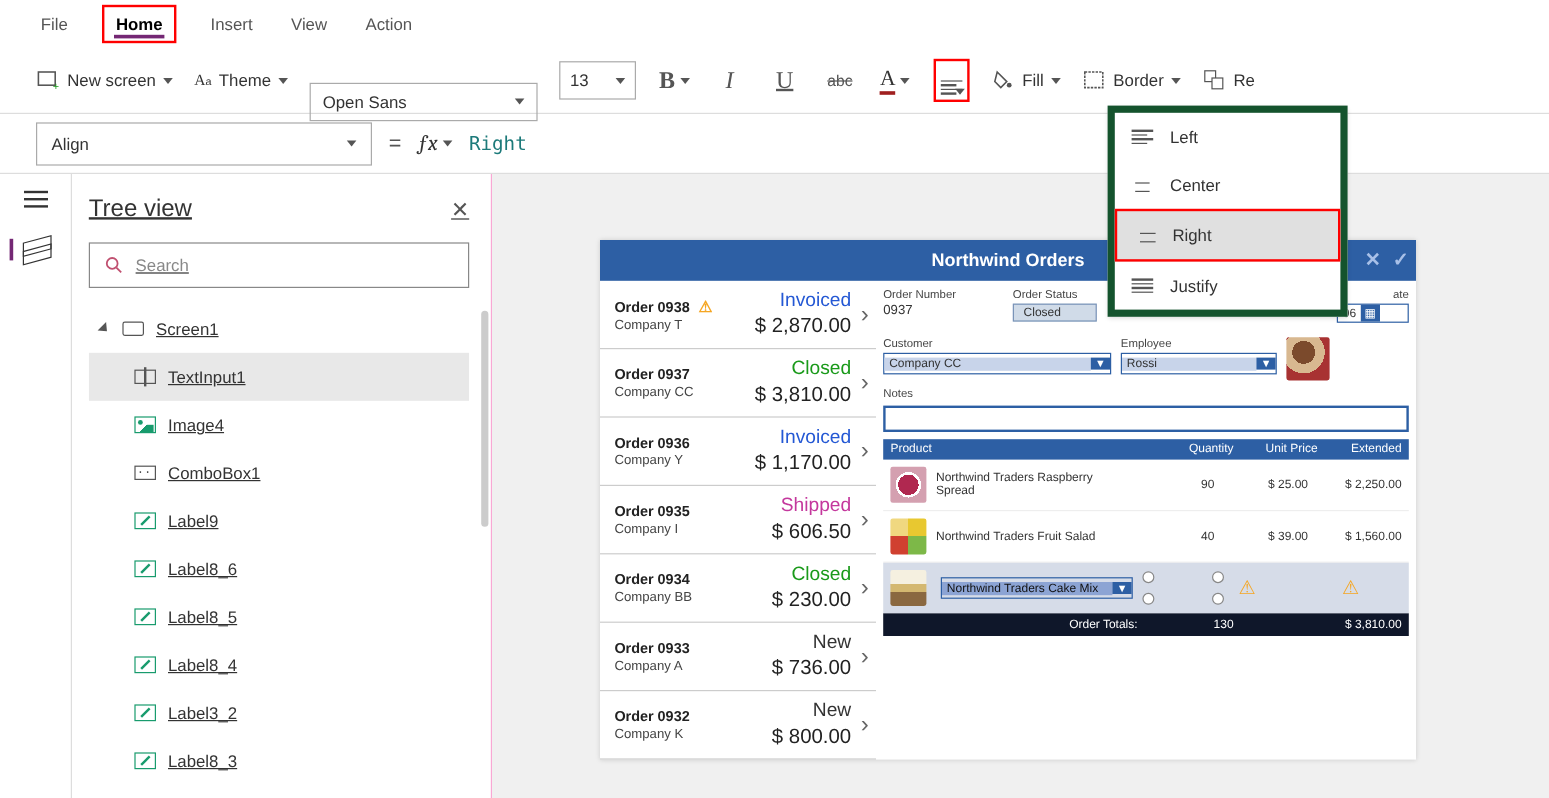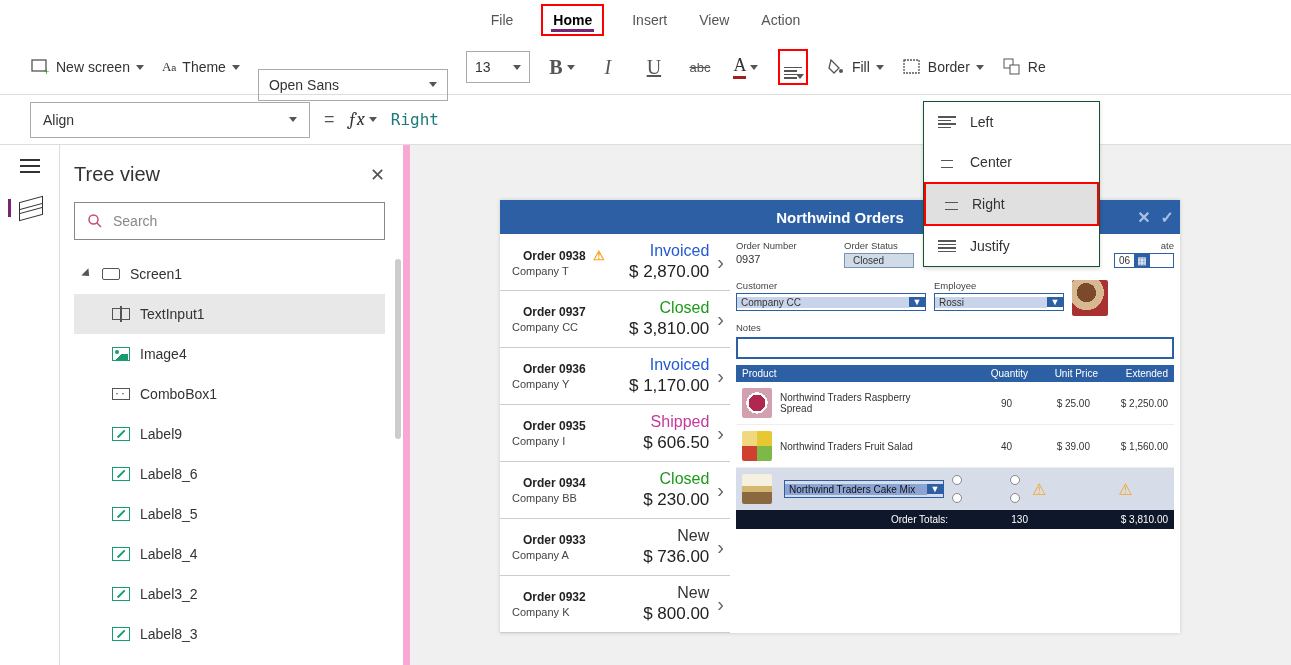--- a/index.html
+++ b/index.html
@@ -1,32 +1,32 @@
 <!DOCTYPE html>
 <html><head>
 <meta charset="utf-8">
 <style>
 * { margin: 0; padding: 0; box-sizing: border-box; font-family: "Segoe UI", Arial, sans-serif; }
 body { width: 1291px; height: 665px; background: #fff; overflow: hidden; font-size: 14px; color: #333; }
 
 
-.menu-bar { height: 40px; display: flex; align-items: center; padding: 0 30px; gap: 24px; color: #555; justify-content: center; }
+.menu-bar { height: 40px; display: flex; align-items: center; padding: 0 30px; gap: 24px; color: #555; }
 .menu-item { cursor: pointer; padding: 4px 4px; }
 .menu-item.active { color: #000; font-weight: 600; border-bottom: 3px solid #742774; border: 2px solid red; padding: 6px 10px; position: relative; }
 .menu-item.active::after { content:''; position:absolute; left: 8px; right: 8px; bottom: 2px; height: 3px; background: #742774; }
 
 
 .ribbon { height: 55px; display: flex; align-items: center; padding: 0 30px; gap: 18px; border-bottom: 1px solid #ddd; }
 .ribbon-btn { display: flex; align-items: center; gap:6px; cursor: pointer; }
 .font-select { width: 190px; height: 32px; border: 1px solid #aaa; padding: 0 10px; display: flex; align-items: center; justify-content: space-between; margin-top: 35px; }
 .size-select { width: 64px; height: 32px; border: 1px solid #aaa; padding: 0 8px; display: flex; align-items: center; justify-content: space-between; }
 .icon-btn { width: 28px; height: 28px; display: flex; align-items: center; justify-content: center; cursor: pointer; }
 .format-icon { font-family: Georgia, serif; font-size: 20px; color: #555; }
 .align-highlight { border: 2px solid red; padding: 4px; position: relative; }
-.align-dropdown { position: absolute; top: 101px; left: 923px; width: 177px; background: #fff; border: 1px solid #14532d; box-shadow: 0 2px 4px rgba(0,0,0,.15); z-index: 100; }
+.align-dropdown { position: absolute; top: 88px; left: 923px; width: 200px; background: #fff; border: 6px solid #14532d; box-shadow: 0 2px 4px rgba(0,0,0,.15); z-index: 100; }
 .align-dropdown-item { display:flex; align-items:center; gap: 14px; padding: 12px 14px; cursor: pointer; }
 .align-dropdown-item.selected { background: #e0e0e0; border: 2px solid red; }
 .align-lines { display:inline-flex; flex-direction:column; gap:2px; width: 18px;}
 .align-lines span { height:1.5px; background:#555; }
 
 
 .formula-row { height: 50px; display:flex; align-items:center; padding: 0 30px; gap: 14px; border-bottom: 1px solid #ddd;}
 .prop-select { width: 280px; height: 36px; border: 1px solid #aaa; display:flex; align-items:center; justify-content:space-between; padding: 0 12px;}
 .fx-label { font-style: italic; font-family: Cambria, serif; font-size: 18px; color:#333; display:flex; align-items:center; gap:4px; }
 .formula-text { font-family: Consolas, monospace; color: #1c7a7a; font-size: 16px; }
@@ -38,21 +38,21 @@
 .rail { width: 60px; border-right: 1px solid #ddd; display:flex; flex-direction:column; align-items:center; padding-top: 14px; gap: 26px;}
 .hamburger { display:flex; flex-direction:column; gap:4px;}
 .hamburger span { width:20px; height:2px; background:#333; }
 .layers-icon { width: 22px; height: 18px; position:relative;}
 .layers-icon::before, .layers-icon::after { content:''; position:absolute; left:0; width:22px; height:10px; border:1.5px solid #333; transform: skewY(-15deg); }
 .layers-icon::before { top: 0; }
 .layers-icon::after { top: 7px; }
 .rail-active { border-left: 3px solid #742774; padding-left: 8px; margin-left: -11px;}
 
 
-.tree-panel { width: 350px; border-right: 7px solid #f9a8d4; padding: 18px 18px 0 14px; position:relative;}
+.tree-panel { width: 350px; border-right: 1px solid #f9a8d4; padding: 18px 18px 0 14px; position:relative;text-decoration:underline;}
 .tree-header { display:flex; justify-content:space-between; align-items:center; margin-bottom: 16px;}
 .tree-title { font-size: 20px; font-weight: 400; }
 .close-x { font-size: 18px; color:#555; cursor:pointer;}
 .search-box { border:1px solid #888; height: 38px; display:flex; align-items:center; padding: 0 12px; gap:10px; color:#888; margin-bottom: 14px;}
 .tree-list { overflow-y:auto; height: calc(100% - 100px);}
 .tree-item { display:flex; align-items:center; gap:10px; height: 40px; padding-left: 10px; cursor:pointer; }
 .tree-item.level1 { padding-left: 38px; }
 .tree-item.selected { background: #e8e8e8; }
 .tree-scrollbar { position:absolute; right: 2px; top: 114px; width:6px; height: 180px; background:#ccc; border-radius:3px; }
 .screen-icon { width:18px; height:12px; border:1.5px solid #555; border-radius:2px; }
@@ -71,21 +71,21 @@
 
 .canvas { flex:1; background:#f0f0f0; position:relative;}
 .app-preview { position:absolute; left: 90px; top: 55px; width: 680px; background:#fff; box-shadow: 0 0 4px rgba(0,0,0,.15);}
 .app-title-bar { height: 34px; background:#2d5fa4; color:#fff; display:flex; align-items:center; justify-content:center; font-size: 15px; font-weight:600; position:relative;}
 .title-bar-icons { position:absolute; right: 6px; display:flex; gap:10px; align-items:center;}
 .title-bar-icons span { font-size:16px; }
 .app-body { display:flex; }
 .orders-list { width: 230px; }
 .order-row { border-bottom:1px solid #ccc; padding: 8px 6px 8px 12px; display:flex; align-items:center; position:relative;}
 .order-info { flex:1; }
-.order-id { font-size:12px; font-weight:600; color:#222;margin-left:11px;}
+.order-id { font-size:12px; font-weight:600; color:#222;}
 .order-company { font-size:11px; color:#444; margin-top:2px;}
 .order-status-col { text-align:right; margin-right: 8px;}
 .order-status { font-size:16px;}
 .order-price { font-size:17px; color:#222; margin-top:2px;}
 .status-invoiced { color:#2458d4; }
 .status-closed { color:#1a9a1a; }
 .status-shipped { color:#c4389d; }
 .status-new { color:#333; }
 .order-chevron { font-size:20px; color:#666; }
 .warn-triangle { color:#f5a623; font-size:13px; margin-left:4px;}

